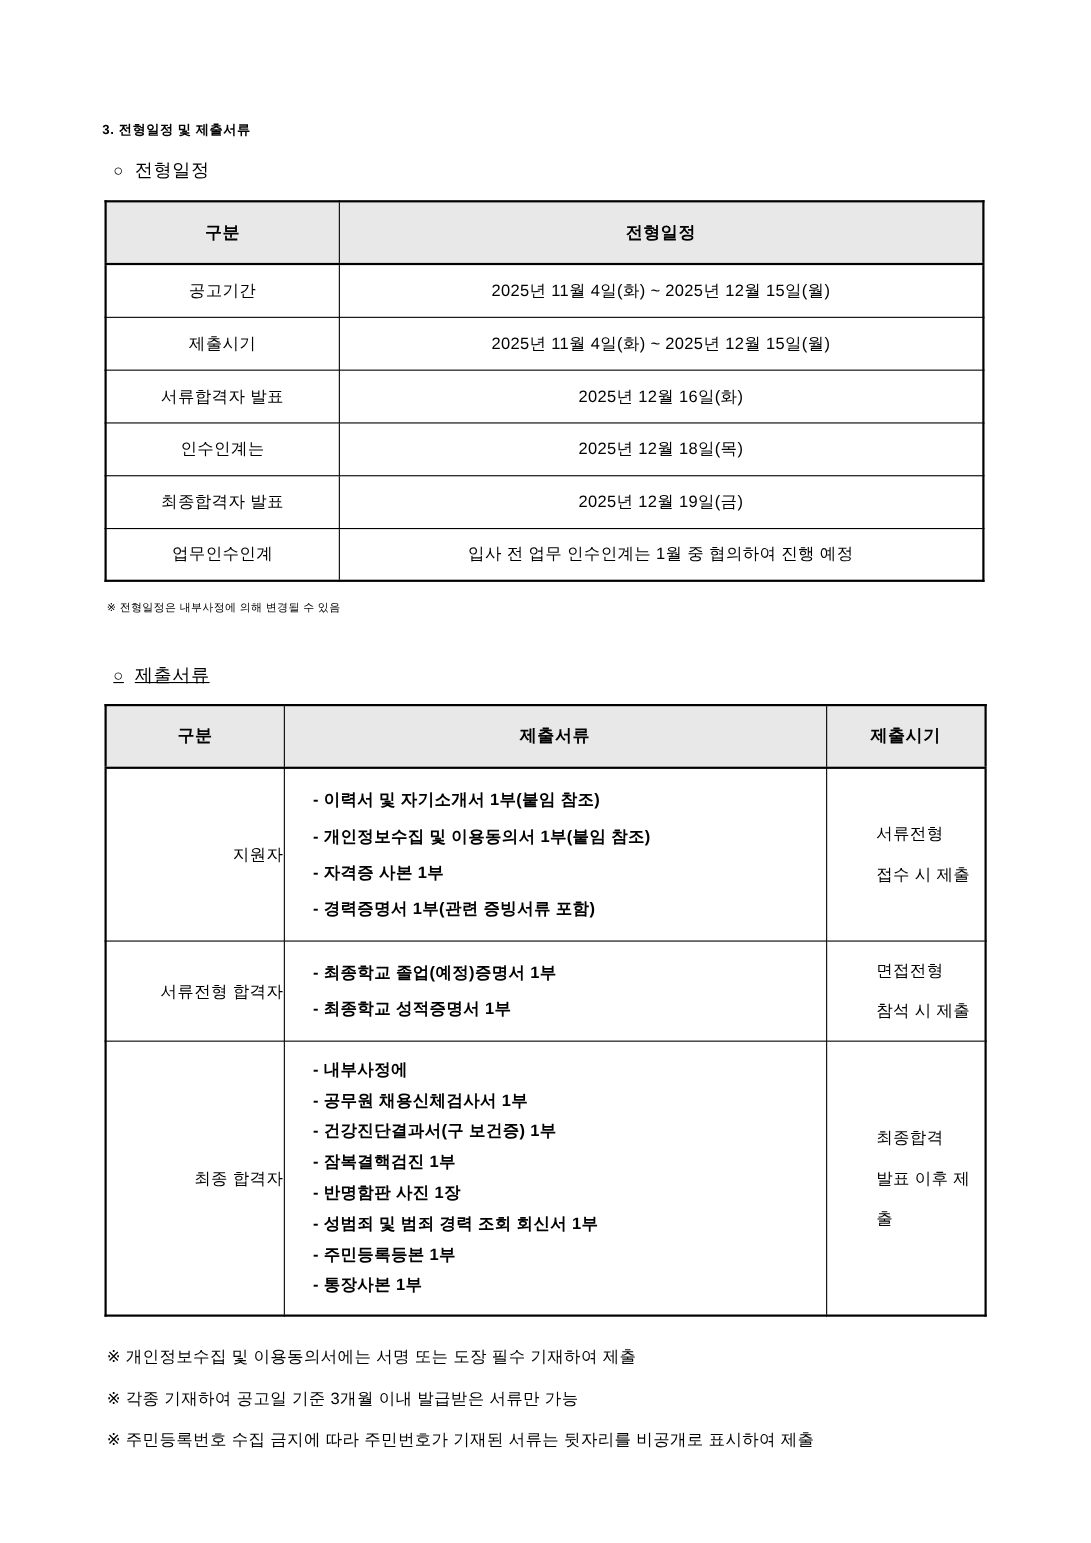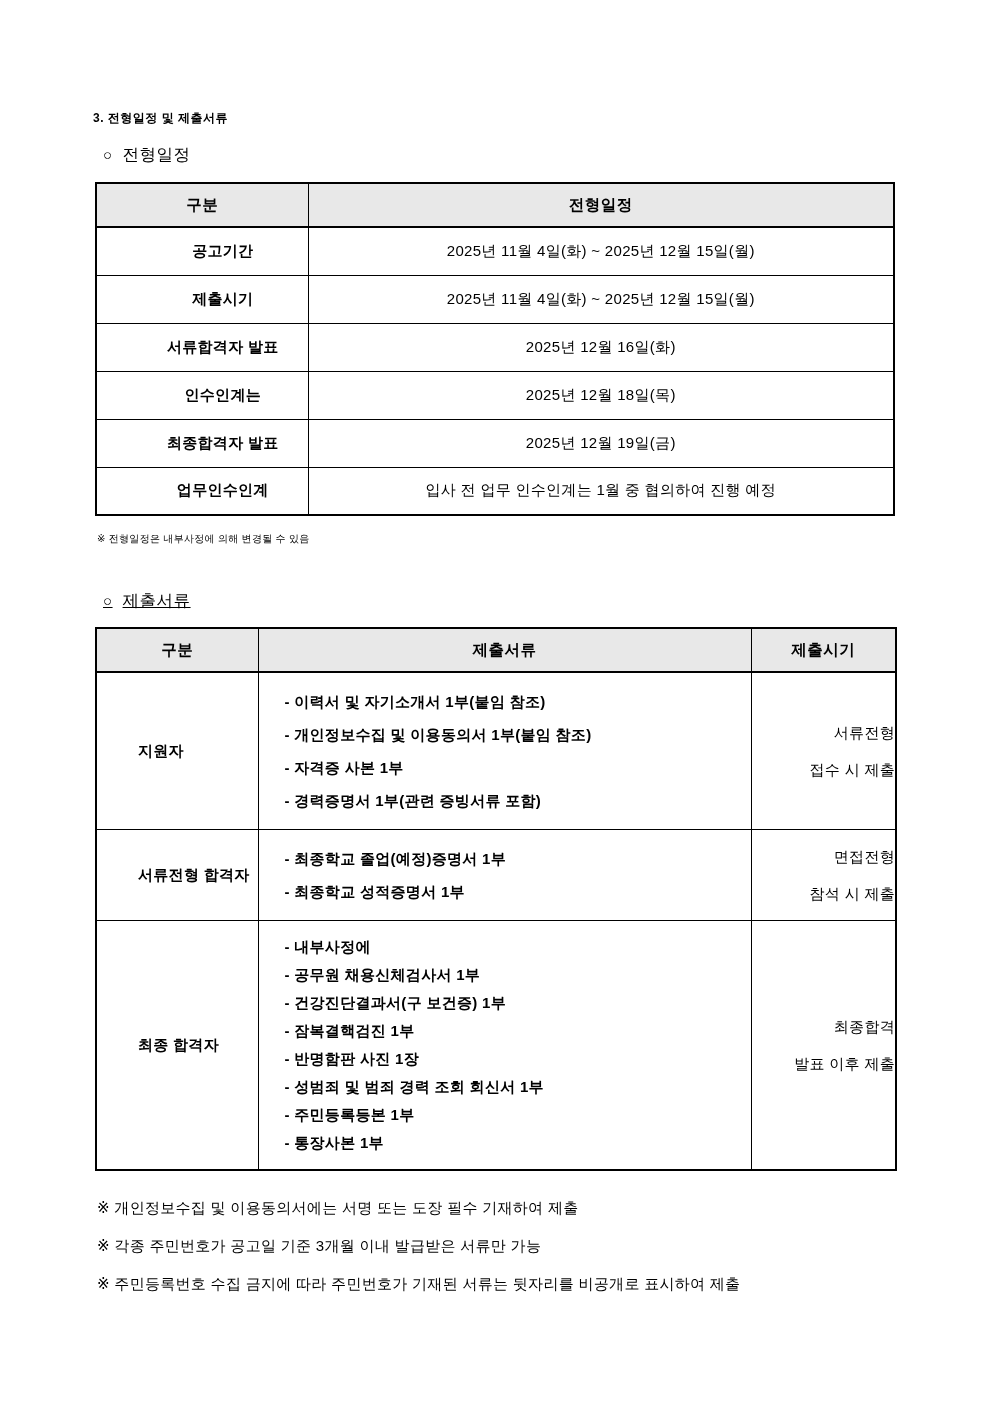--- a/index.html
+++ b/index.html
@@ -29,62 +29,62 @@
   table {
     border-collapse: collapse;
     table-layout: fixed;
     margin-left: 95px;
     border: 2px solid #000000;
   }
   th, td { border: 1px solid #000000; }
   thead tr { border-bottom: 2px solid #000000; }
   th {
     background: #e8e8e8;
-    height: 44px;
+    height: 57px;
     font-size: 15.5px;
     font-weight: bold;
     text-align: center;
     letter-spacing: 0.5px;
   }
 
   
   .schedule-table { width: 800px; margin-top: 16px; }
   .schedule-table .c1 { width: 212px; }
   .schedule-table td {
     height: 48px;
     font-size: 15px;
     text-align: center;
     letter-spacing: 0.3px;
   }
-  td.label-cell { font-weight: bold; padding-left: 41px; }
+  td.label-cell { font-weight: normal; }
 
   .note-line {
     margin: 16px 0 0 97px;
     font-size: 10px;
     letter-spacing: 0.3px;
   }
 
   .section-2 { margin-top: 44px; text-decoration: underline; }
 
   
   .documents-table { width: 800px; margin-top: 15px; }
   .documents-table .c1 { width: 162px; }
   .documents-table .c2 { width: 493px; }
   .documents-table .c3 { width: 145px; }
   .documents-table td { font-size: 15px; letter-spacing: 0.3px; }
-  .documents-table td.label-cell { text-align: left; }
+  .documents-table td.label-cell { text-align: right; }
   .documents-table td.items-cell {
     text-align: left;
     padding: 12px 8px 12px 26px;
     vertical-align: middle;
     font-weight: bold;
   }
   .items-cell .item-line { line-height: 33px; white-space: nowrap; }
   tr.row-final .items-cell .item-line { line-height: 28px; }
-  .documents-table td.timing-cell { text-align: right; vertical-align: middle; }
+  .documents-table td.timing-cell { text-align: left; vertical-align: middle; padding-left: 45px; }
   .timing-cell .timing-line { line-height: 37px; }
   tr.row-applicant td { height: 132px; }
   tr.row-passers td { height: 80px; }
   tr.row-final td { height: 237px; }
 
   .footnotes { margin: 18px 0 0 97px; }
   .footnotes .footnote {
     font-size: 15px;
     line-height: 38px;
     letter-spacing: 0.3px;
@@ -200,17 +200,17 @@
         <td class="timing-cell">
           <div class="timing-line">최종합격</div>
           <div class="timing-line">발표 이후 제출</div>
         </td>
       </tr>
     </tbody>
   </table>
 
   <div class="footnotes">
     <div class="footnote">※ 개인정보수집 및 이용동의서에는 서명 또는 도장 필수 기재하여 제출</div>
-    <div class="footnote">※ 각종 주민번호가 공고일 기준 3개월 이내 발급받은 서류만 가능</div>
+    <div class="footnote">※ 각종 기재하여 공고일 기준 3개월 이내 발급받은 서류만 가능</div>
     <div class="footnote">※ 주민등록번호 수집 금지에 따라 주민번호가 기재된 서류는 뒷자리를 비공개로 표시하여 제출</div>
   </div>
 
 </div>
 
 </body></html>

